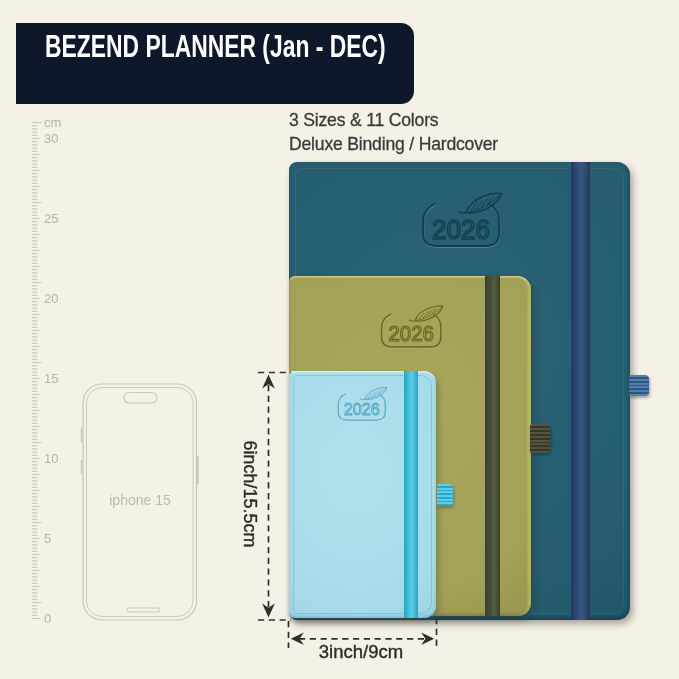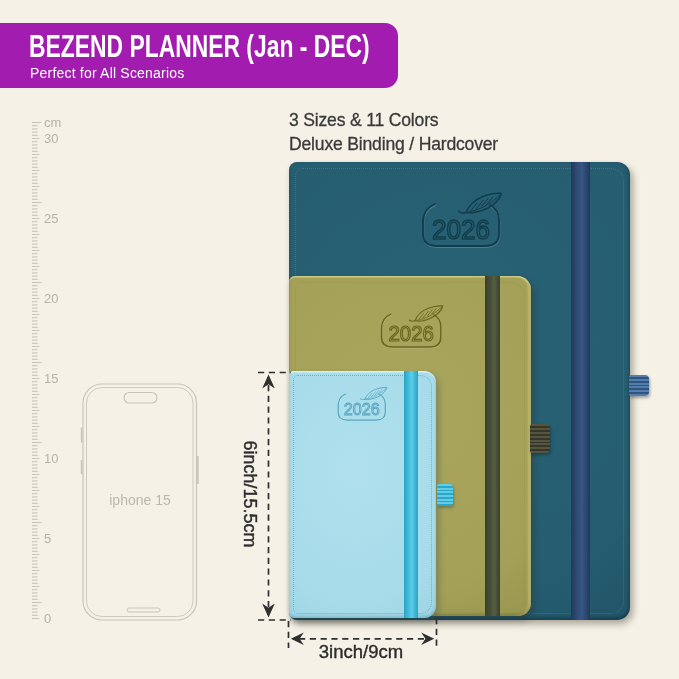--- a/index.html
+++ b/index.html
@@ -1,16 +1,16 @@
 <!DOCTYPE html>
 <html lang="en"><head><meta charset="utf-8">
 <style>
 html,body{margin:0;padding:0}
 body{width:679px;height:679px;background:#f5f1e7;font-family:"Liberation Sans",sans-serif;position:relative;overflow:hidden}
-.banner{position:absolute;left:0;top:23px;width:398px;height:65px;background:#a21caf;border-radius:0 13px 13px 0}
+.banner{position:absolute;left:16px;top:23px;width:398px;height:81px;background:#0f172a;border-radius:0 13px 13px 0}
 .banner h1{margin:0;position:absolute;left:28.5px;top:10px;font-size:32px;line-height:27px;color:#fff;font-weight:bold;white-space:nowrap;transform:scaleX(0.715);transform-origin:left center;letter-spacing:0}
 .banner p{margin:0;position:absolute;left:30px;top:42.5px;font-size:14px;line-height:15px;color:#fff;letter-spacing:0.2px;white-space:nowrap}
 .info{position:absolute;left:289px;top:108px;font-size:18.5px;line-height:24px;color:#3a3a3a;letter-spacing:-0.2px;-webkit-text-stroke:0.3px #3a3a3a;transform:scaleX(0.95);transform-origin:left top}
 .planner{position:absolute;box-sizing:border-box}
 .stitch{position:absolute;border:1.5px dotted;border-radius:inherit}
 .band{position:absolute;top:0;bottom:0}
 .loop{position:absolute}
 .big{left:289px;top:162px;width:340.5px;height:457.5px;border-radius:8px 13px 13px 8px;
  background:radial-gradient(130% 100% at 45% 40%, #296276 0%, #265d70 55%, #1e5063 85%, #194556 100%);
  box-shadow:3px 4px 7px rgba(80,70,50,.45), inset 0 -3px 3px rgba(0,25,35,.28), inset -2px 0 3px rgba(0,25,35,.15)}
@@ -211,21 +211,20 @@
 <rect x="124" y="392.5" width="33" height="10.5" rx="5.2"></rect>
 <path d="M81.6 427.5 v15" stroke-width="1.6"></path>
 <path d="M81.6 460 v14" stroke-width="1.6"></path>
 <path d="M197.9 456 v28" stroke-width="1.6"></path>
 <rect x="127" y="608" width="33" height="4" rx="2" stroke-width="1"></rect>
 </g>
 <text x="140" y="505" font-family="Liberation Sans, sans-serif" font-size="14" fill="#bcb8ad" text-anchor="middle">iphone 15</text>
 </svg>
 <div class="banner">
 <h1>BEZEND PLANNER (Jan - DEC)</h1>
-<p>Perfect for All Scenarios</p>
 </div>
 <div class="info">3 Sizes &amp; 11 Colors<br>Deluxe Binding / Hardcover</div>
 <div class="planner big">
     <div class="stitch"></div>
     <div class="band"></div>
   </div>
 <div class="loop loop-big"></div>
 <div class="planner mid">
     <div class="stitch"></div>
     <div class="band"></div>

